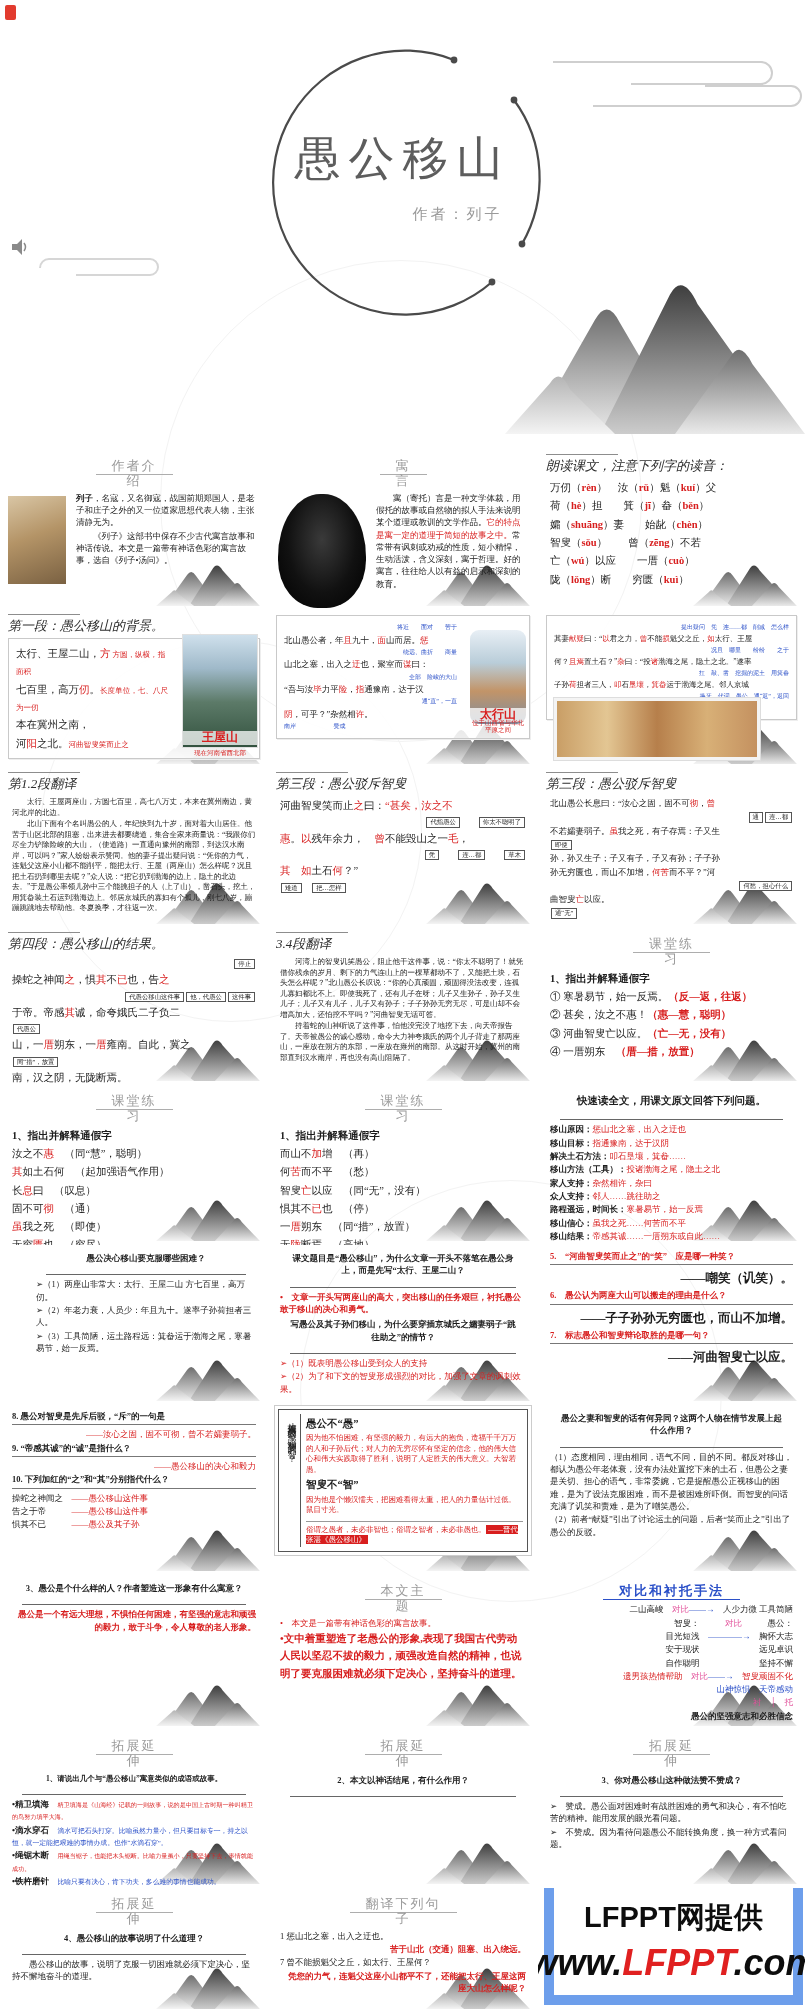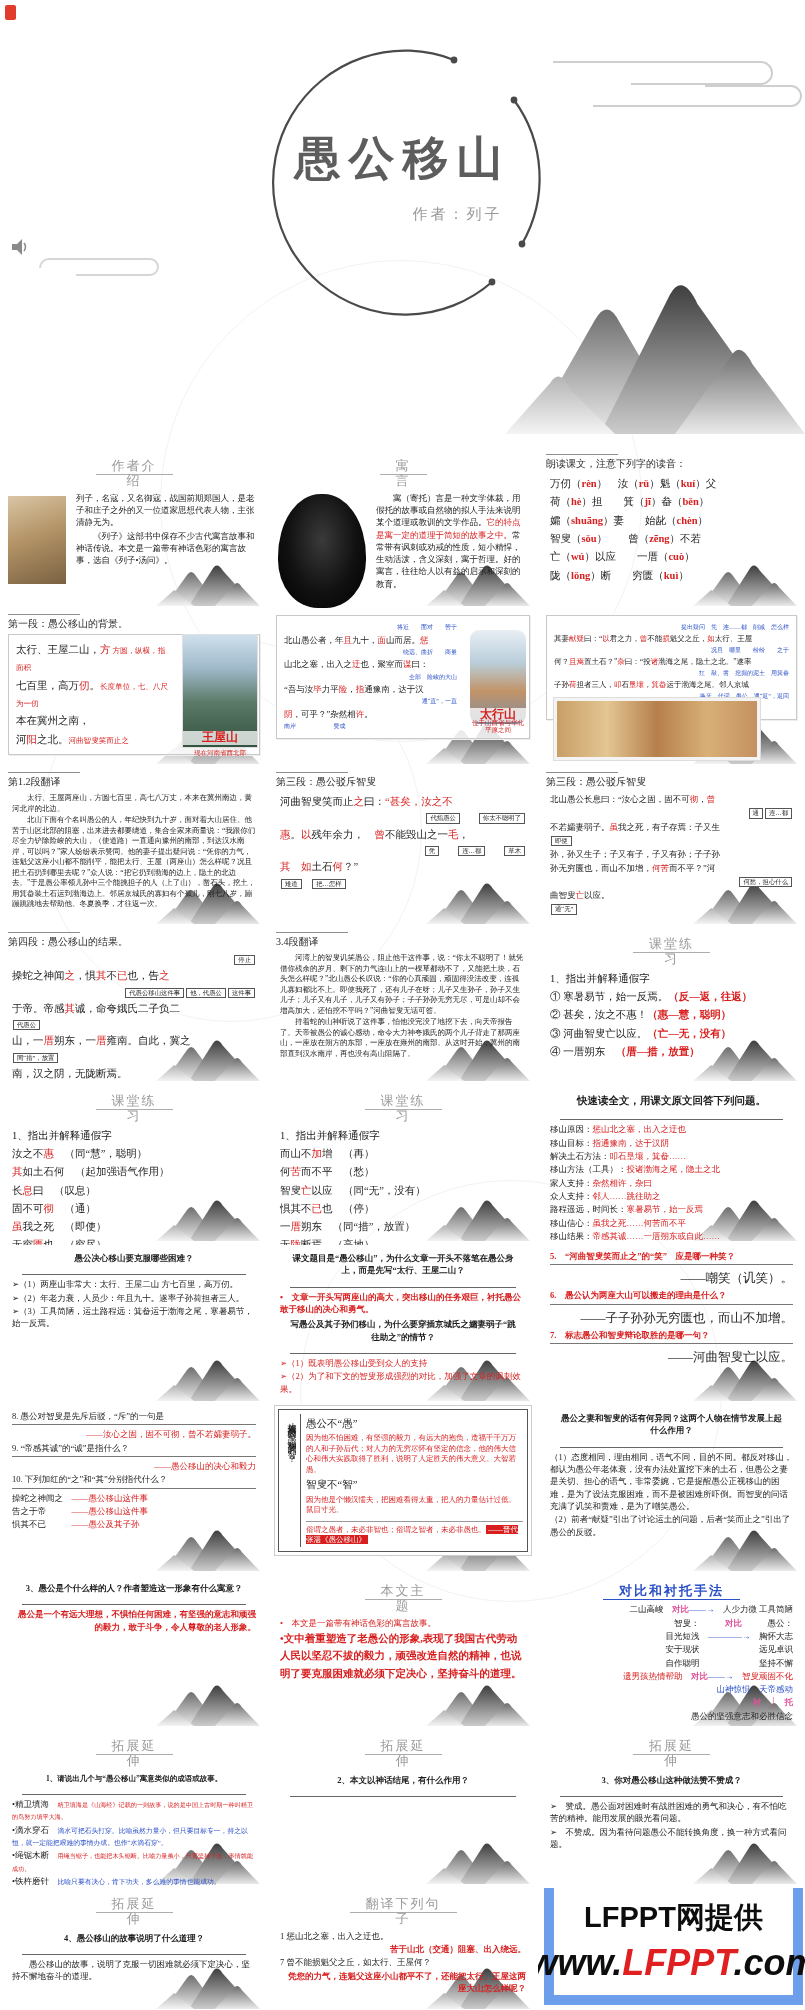--- a/index.html
+++ b/index.html
@@ -9,31 +9,31 @@
   
   .bgcircle{position:absolute;border:1px solid #f3f3f3;border-radius:50%;z-index:0;}
 
   
   .title-slide{position:absolute;left:0;top:0;width:805px;height:450px;z-index:1;}
   .corner-badge{position:absolute;left:5px;top:5px;width:11px;height:15px;background:#e23b2e;border-radius:2px;}
   .speaker{position:absolute;left:10px;top:238px;}
   .arcs{position:absolute;left:252px;top:38px;}
   .cloud-right{position:absolute;right:0px;top:46px;}
   .cloud-left{position:absolute;left:32px;top:246px;}
-  .main-title{position:absolute;left:0;right:0;top:128px;text-align:center;font-size:46px;letter-spacing:8px;color:#5d5d5d;font-weight:bold;margin:0;}
+  .main-title{position:absolute;left:0;right:0;top:128px;text-align:center;font-size:46px;letter-spacing:8px;color:#5d5d5d;font-weight:normal;margin:0;}
   .sub-title{position:absolute;left:0;right:0;top:205px;text-align:center;padding-left:110px;font-size:15px;letter-spacing:3px;color:#9a9a9a;margin:0;}
   .mt-title{position:absolute;right:0;bottom:16px;}
   .mt-title svg{display:block;}
 
   
   #grid{position:absolute;left:0;top:450px;width:805px;display:grid;z-index:1;
         grid-template-columns:268px 270px 267px;
         grid-template-rows:160px 158px 160px 157px 160px 160px 170px 155px 158px 125px;}
   .slide{position:relative;overflow:hidden;padding:2px 6px;}
-  .shead{position:relative;font-size:10px;color:#2c2c2c;padding-top:3px;margin:2px 0 1px 2px;z-index:2;}
+  .shead{position:relative;font-size:13px;color:#2c2c2c;padding-top:3px;margin:2px 0 1px 2px;z-index:2;font-style:italic;}
   .shead::before{content:'';position:absolute;top:0;left:0;width:72px;border-top:1px solid #8d8d8d;}
   .gtitle{text-align:center;color:#9a9a9a;letter-spacing:2px;margin-top:4px;line-height:1.1;z-index:2;position:relative;}
   .gtitle .l1{display:inline-block;font-size:13px;padding:0 16px 1px 16px;border-bottom:1px solid #adadad;}
   .gtitle .l2{font-size:13px;margin-top:-1px;}
   .gtitle.t-b .l1{color:#2b50c8;font-weight:bold;border-bottom:1px solid #2b50c8;}
   .slide-body{position:relative;padding:2px 6px;z-index:2;}
   .boxed{border:1px solid #c9c9c9;box-shadow:1px 1px 0 #eee;background:rgba(255,255,255,.85);padding:5px 7px;margin:3px 2px;}
   .framed{border:1.5px solid #555;box-shadow:0 0 0 3px #fff,0 0 0 4px #ccc;display:flex;gap:5px;padding:4px;margin:2px 4px;background:#fff;}
   .vert{writing-mode:vertical-rl;font-size:9px;color:#222;border-right:1px solid #555;padding:2px 2px;flex:0 0 auto;letter-spacing:1px;}
   .fbody{flex:1 1 auto;}
@@ -43,27 +43,27 @@
   .ln-r{text-align:right;}
   .sz-xs{font-size:7.5px;line-height:1.4;}
   .sz-s{font-size:8.5px;line-height:1.45;}
   .sz-m{font-size:10.5px;line-height:1.65;}
   .sz-l{font-size:12.5px;line-height:1.6;}
   .qtitle{font-weight:bold;color:#111;text-align:center;margin:3px 10px 3px 10px;padding-bottom:10px;border-bottom:1px solid #666;}
   .rule{border-bottom:1px solid #777;padding-bottom:2px;margin-bottom:3px;}
   .banner{border-top:1px solid #999;margin-top:5px;padding-top:3px;}
 
   .c-k{color:#1c1c1c;}
-  .c-kb{color:#1c1c1c;font-weight:normal;}
+  .c-kb{color:#1c1c1c;font-weight:bold;}
   .c-r{color:#d81e1e;}
   .c-rb{color:#d81e1e;font-weight:bold;}
   .c-rs{color:#d81e1e;font-size:.72em;}
   .c-b{color:#2b50c8;}
   .c-bs{color:#2b50c8;font-size:.8em;}
-  .c-m{color:#e2529b;font-weight:bold;}
+  .c-m{color:#e2529b;font-weight:normal;}
   .c-x{display:inline-block;border:1px solid #555;padding:0 3px;font-size:.75em;background:#fff;color:#222;line-height:1.3;margin:1px 1px;}
   .c-hlr{background:#d81e1e;color:#fff;padding:0 2px;}
 
   
   .pad-liezi{padding-left:70px;}
   .pad-mask{padding-left:102px;}
   .pad-wangwu{padding-right:88px;}
   .pad-taihang{padding-right:72px;}
 
   
@@ -440,21 +440,21 @@
         </div>
         <div class="mt">
           <svg width="104" height="45" viewBox="0 0 120 52">
             <path d="M10 52 L36 16 Q41 9 46 17 L72 52 Z" fill="url(#mgA)"></path>
             <path d="M38 52 L66 8 Q71 1 77 11 L114 52 Z" fill="url(#mgB)"></path>
             <path d="M68 52 L90 28 Q94 22 99 30 L120 52 Z" fill="url(#mgA)"></path>
             <path d="M0 52 L18 36 Q22 31 26 38 L44 52 Z" fill="url(#mgC)"></path>
           </svg>
         </div>
       </article>
-      <article class="slide" style="grid-area: 6 / 1;">
+      <article class="slide" style="grid-area: 6 / 1; margin-left: 24px;">
         <div class="slide-body">
           <div class="ln sz-s qtitle"><span class="c-k">愚公决心移山要克服哪些困难？</span></div>
           <div class="ln sz-s"><span class="c-k">➢（1）两座山非常大：太行、王屋二山 方七百里，高万仞。</span></div>
           <div class="ln sz-s"><span class="c-k">➢（2）年老力衰，人员少：年且九十。遂率子孙荷担者三人。</span></div>
           <div class="ln sz-s"><span class="c-k">➢（3）工具简陋，运土路程远：箕畚运于渤海之尾，寒暑易节，始一反焉。</span></div>
         </div>
         <div class="mt">
           <svg width="104" height="45" viewBox="0 0 120 52">
             <path d="M10 52 L36 16 Q41 9 46 17 L72 52 Z" fill="url(#mgA)"></path>
             <path d="M38 52 L66 8 Q71 1 77 11 L114 52 Z" fill="url(#mgB)"></path>

